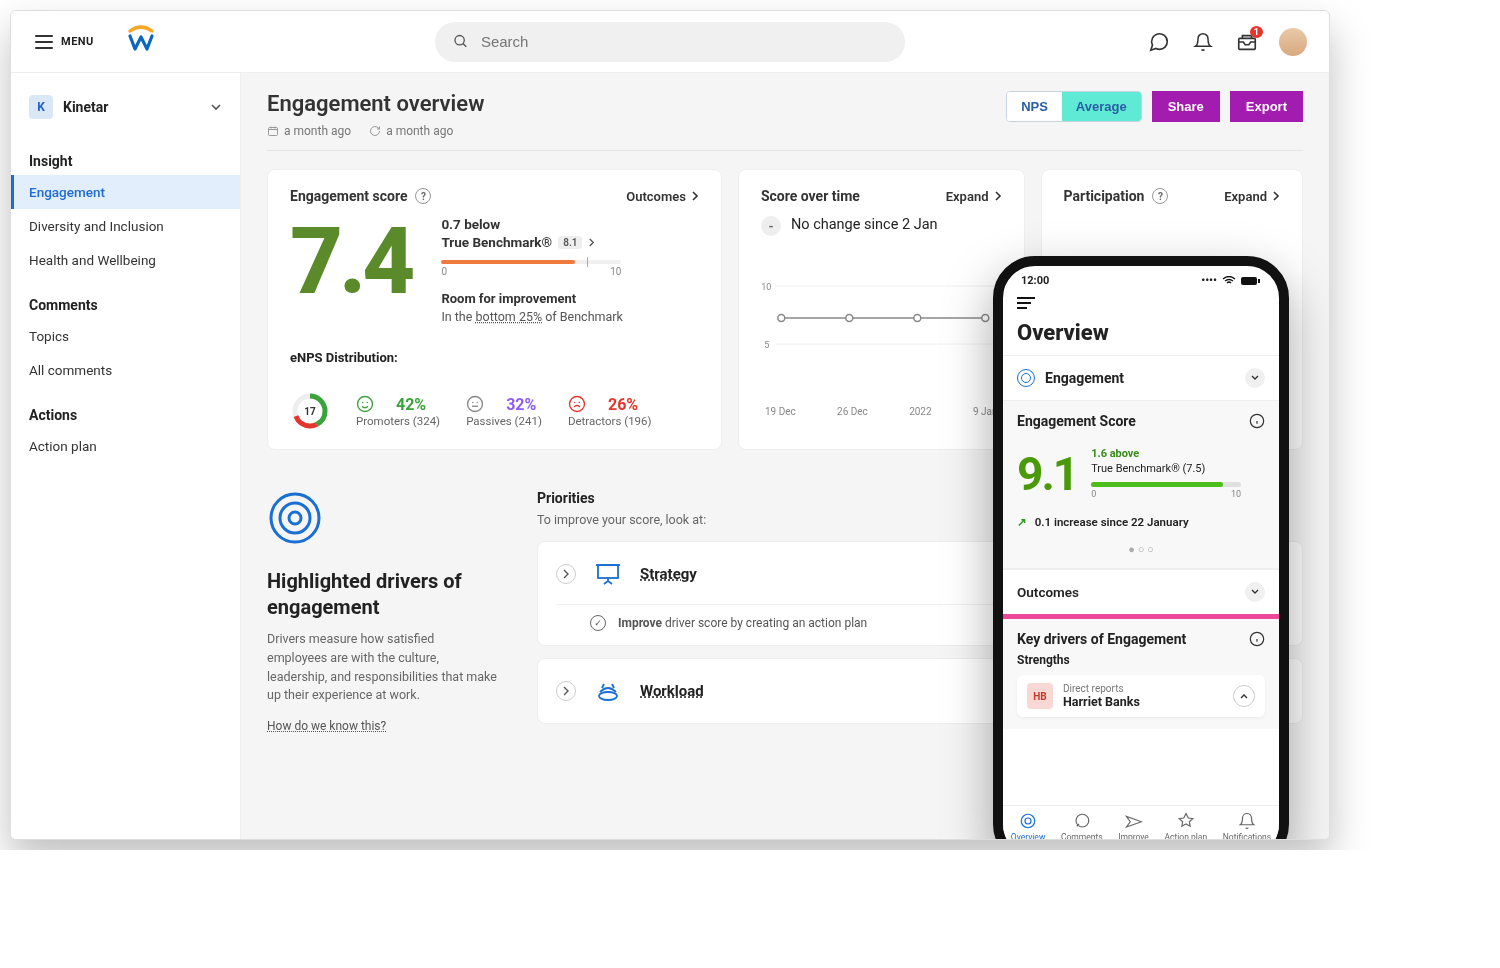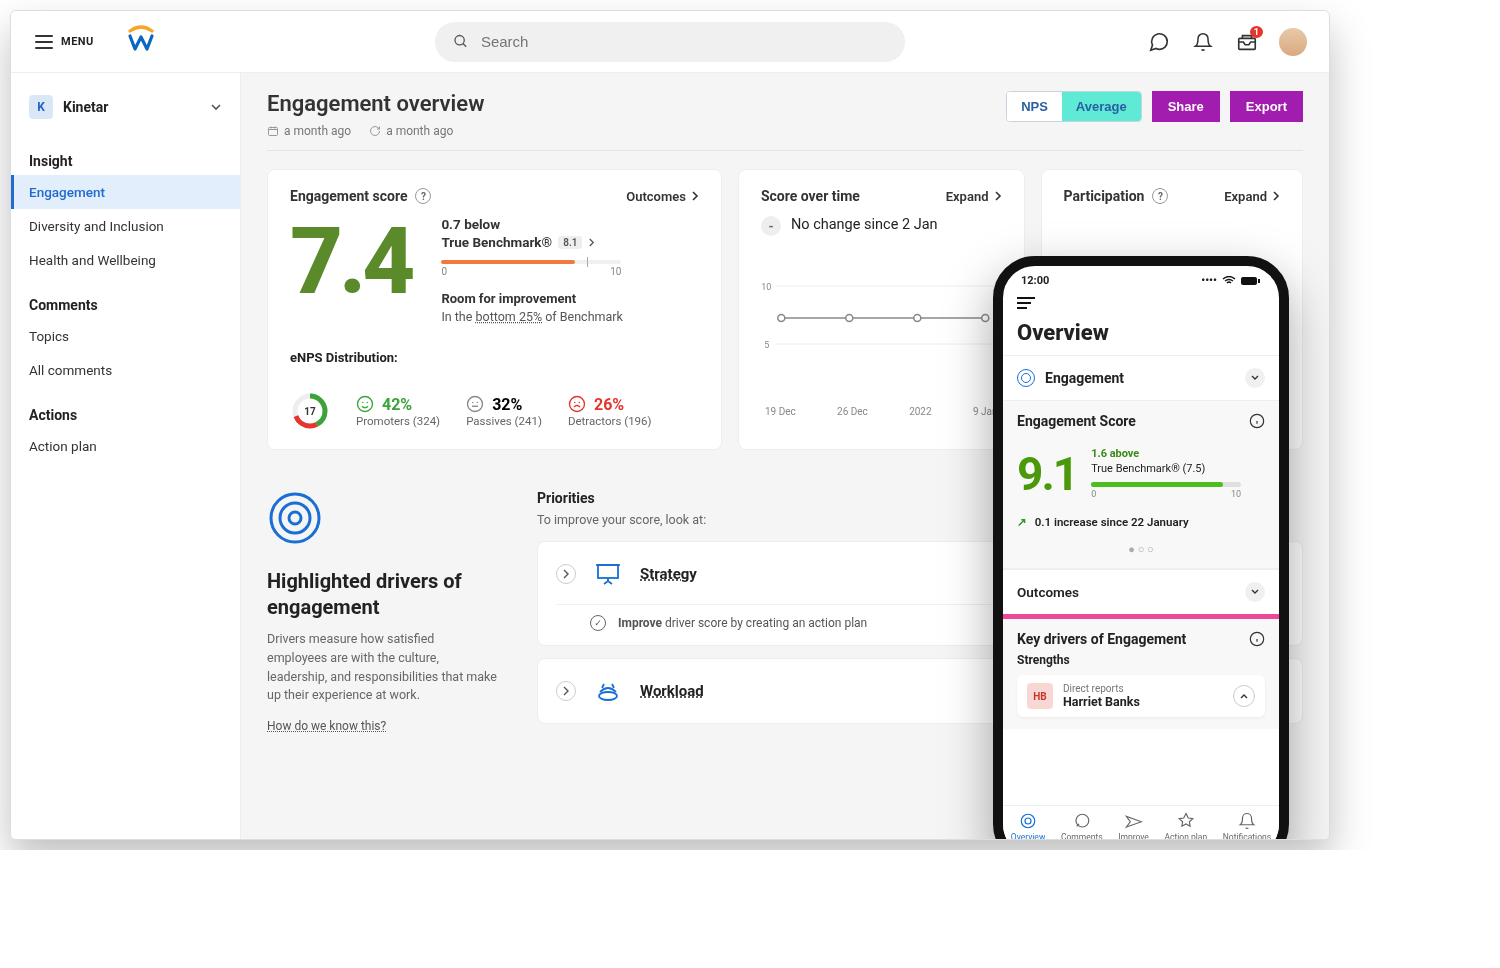--- a/index.html
+++ b/index.html
@@ -53,21 +53,21 @@
   .slider .fill { position:absolute; left:0; top:0; bottom:0; background:#f07a3c; border-radius:2px; }
   .slider .tick { position:absolute; top:-3px; width:1px; height:10px; background:#aaa; }
   .slider-labels { display:flex; justify-content:space-between; font-size:10px; color:#888; width:180px; }
   .room { font-weight:700; font-size:13px; margin-top:14px; }
   .room-sub { font-size:12.5px; color:#555; margin-top:3px; }
   .room-sub .uline { text-decoration:underline dotted; }
   .enps-row { display:flex; align-items:center; gap:26px; margin-top:26px; flex-wrap:wrap; }
   .enps-title { font-weight:700; font-size:13px; width:100%; }
   .enps-donut { width:40px; height:40px; }
   .enps-item { display:flex; flex-direction:column; }
-  .enps-head { display:flex; gap:8px; align-items:center; }
+  .enps-head { display:flex; gap:22px; align-items:center; }
   .enps-pct { font-size:16px; font-weight:700; }
   .enps-sub { font-size:11.5px; color:#666; }
   .face { width:18px; height:18px; }
   .score-over { padding-bottom:10px; }
   .nochange { display:flex; gap:10px; align-items:flex-start; font-size:14.5px; margin-top:8px; }
   .nochange .dash { width:20px; height:20px; border-radius:50%; background:#eee; display:flex; align-items:center; justify-content:center; font-weight:700; color:#666; font-size:13px; }
   .mini-chart { margin-top:40px; }
   .xlabels { display:flex; justify-content:space-between; font-size:10px; color:#888; margin-top:6px; padding:0 4px; }
   .highlight-section { display:flex; gap:40px; margin-top:40px; align-items:flex-start; }
   .hi-left { width:230px; }
@@ -300,21 +300,21 @@
               <span class="enps-sub">Promoters (324)</span>
             </div>
             <div class="enps-item">
               <div class="enps-head">
                 <svg class="face" viewBox="0 0 24 24">
                     <circle cx="12" cy="12" r="10" fill="none" stroke="#888" stroke-width="1.8"></circle>
                     <circle cx="9" cy="10" r="1" fill="#888"></circle>
                     <circle cx="15" cy="10" r="1" fill="#888"></circle>
                     <line x1="8" y1="15" x2="16" y2="15" stroke="#888" stroke-width="1.8"></line>
                   </svg>
-                <span class="enps-pct" style="color:#000000">32%</span>
+                <span class="enps-pct" style="color:#8b5cf6">32%</span>
               </div>
               <span class="enps-sub">Passives (241)</span>
             </div>
             <div class="enps-item">
               <div class="enps-head">
                 <svg class="face" viewBox="0 0 24 24">
                     <circle cx="12" cy="12" r="10" fill="none" stroke="#e5352c" stroke-width="1.8"></circle>
                     <circle cx="9" cy="10" r="1" fill="#e5352c"></circle>
                     <circle cx="15" cy="10" r="1" fill="#e5352c"></circle>
                     <path d="M8 16q4 -4 8 0" fill="none" stroke="#e5352c" stroke-width="1.8"></path>

